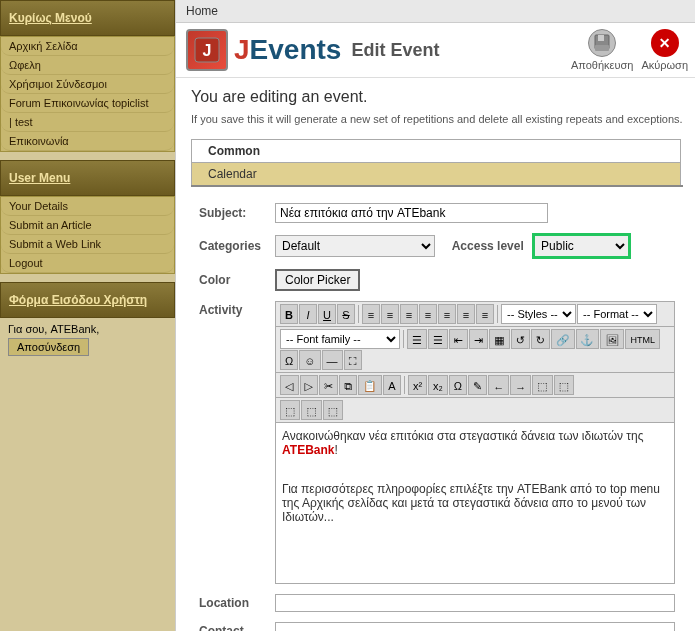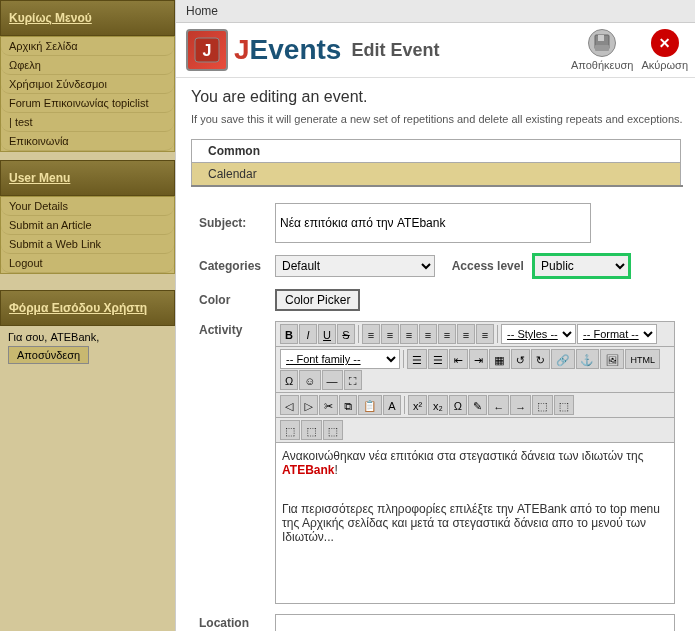--- a/index.html
+++ b/index.html
@@ -39,31 +39,31 @@
 
     
     .tabs { display: flex; border-bottom: 2px solid #888; margin-bottom: 10px; flex-direction: column; }
     .tab { padding: 4px 16px; border: 1px solid #aaa; border-bottom: none; cursor: pointer; background: #e0d090; font-size: 12px; color: #333; margin-right: 2px; }
     .tab.active { background: #fff; border-bottom: 2px solid #fff; margin-bottom: -2px; font-weight: bold; }
 
     
     .form-table { width: 100%; }
     .form-table tr td { padding: 4px 6px; vertical-align: middle; }
     .form-label { color: #555; font-size: 12px; font-weight: bold; width: 75px; }
-    .subject-input { width: 316px; border: 1px solid #aaa; padding: 12px 4px; font-size: 12px; }
+    .subject-input { width: 273px; border: 1px solid #aaa; padding: 2px 4px; font-size: 12px; }
     .categories-select { border: 1px solid #aaa; padding: 2px; font-size: 12px; width: 160px; }
     .access-label { font-size: 12px; color: #555; font-weight: bold; margin-right: 5px; margin-top: 24px; }
     .public-select { border: 3px solid #22c55e; padding: 2px; font-size: 12px; width: 99px; }
     .color-picker-btn { border: 2px solid #666; background: #f0f0f0; padding: 2px 8px; font-size: 12px; cursor: pointer; }
 
     
     .editor-wrapper { border: 1px solid #aaa; }
     .editor-toolbar { background: #e8e8e8; border-bottom: 1px solid #aaa; padding: 2px 4px; display: flex; flex-wrap: wrap; gap: 1px; align-items: center; }
     .tb-btn { background: #d0d0d0; border: 1px solid #aaa; padding: 1px 4px; font-size: 11px; cursor: pointer; min-width: 18px; text-align: center; height: 20px; line-height: 18px; }
-    .tb-select { border: 1px solid #aaa; font-size: 11px; padding: 1px; height: 20px; background: white; text-decoration: underline; }
+    .tb-select { border: 1px solid #aaa; font-size: 11px; padding: 1px; height: 20px; background: white; }
     .tb-separator { width: 1px; background: #aaa; height: 18px; margin: 0 2px; }
     .editor-content { background: white; padding: 6px; min-height: 160px; font-size: 12px; color: #333; }
     .editor-highlight { color: #cc0000; font-weight: bold; }
 
     
     .loc-input { width: 400px; border: 1px solid #aaa; padding: 2px 4px; height: 18px; }
   </style>
 </head>
 <body>
 
@@ -87,21 +87,21 @@
       <span>User Menu</span>
     </div>
     <div class="sidebar-nav">
       <a href="#">Your Details</a>
       <a href="#">Submit an Article</a>
       <a href="#">Submit a Web Link</a>
       <a href="#">Logout</a>
     </div>
   </div>
 
-  <div class="sidebar-section" style="margin-top:16px;">
+  <div class="sidebar-section" style="margin-top:8px;">
     <div class="sidebar-header">
       <span>Φόρμα Εισόδου Χρήστη</span>
     </div>
     <div class="sidebar-user-info">
       <div>Για σου, ATEBank,</div>
       <button class="sidebar-logout-btn">Αποσύνδεση</button>
     </div>
   </div>
 </div>
 

